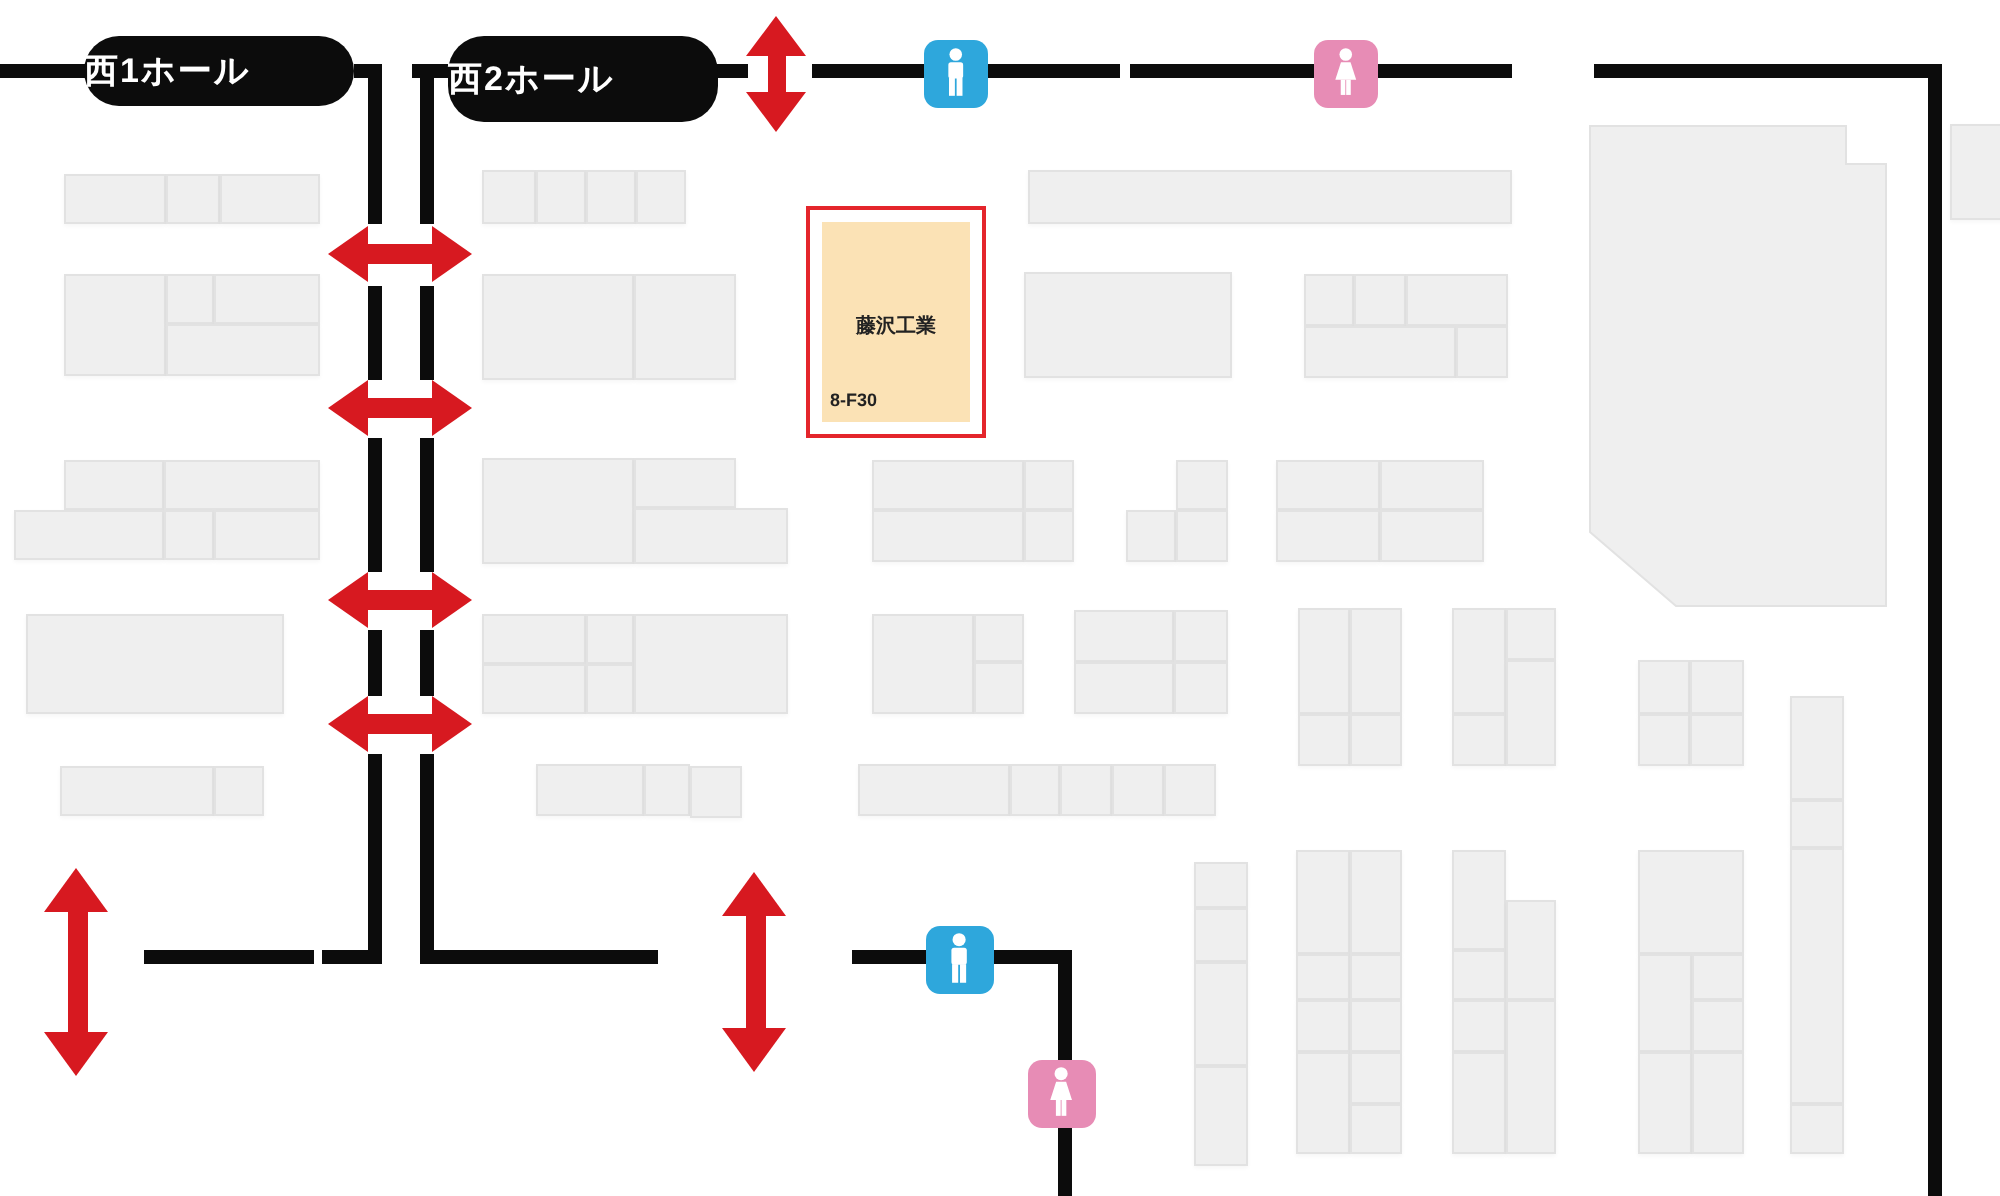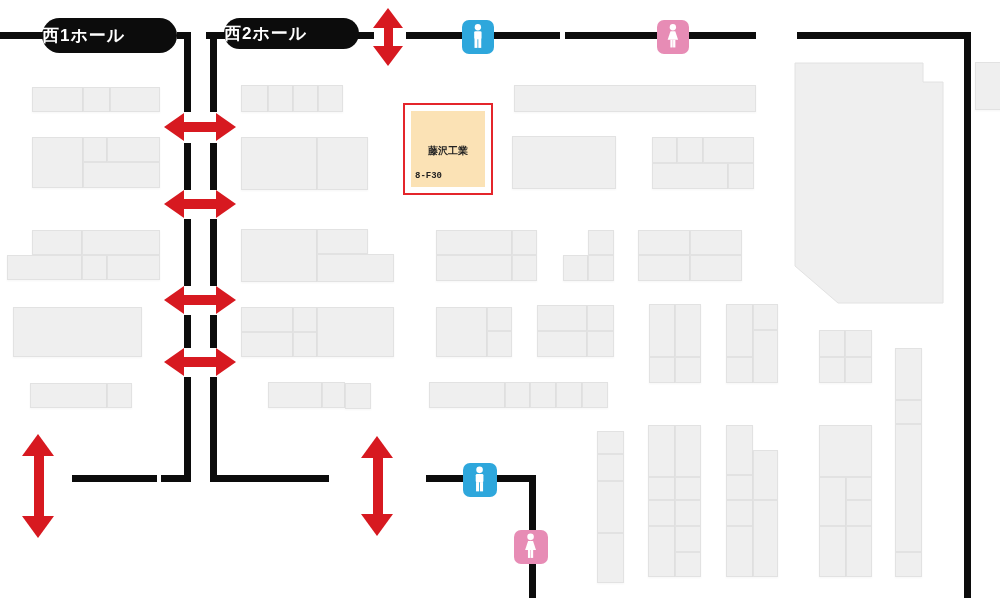--- a/index.html
+++ b/index.html
@@ -247,24 +247,24 @@
           <polygon points="7.8,7 12.2,7 14.8,15 5.2,15"></polygon>
           <rect x="7.7" y="15" width="2.1" height="7"></rect>
           <rect x="10.2" y="15" width="2.1" height="7"></rect>
         </svg>
       </div>
     </div>
   <div id="halls-layer">
       <div class="hall-pill" style="left: 42px; top: 18px; width: 135px; height: 35px;">
         <span>西1ホール</span>
       </div>
-      <div class="hall-pill" style="left: 224px; top: 18px; width: 135px; height: 31px;">
+      <div class="hall-pill" style="left: 224px; top: 18px; width: 135px; height: 43px;">
         <span>西2ホール</span>
       </div>
     </div>
 
-  <div id="highlight-booth" style="left: 403px; top: 103px; width: 90px; height: 92px; font-family: Liberation Mono, monospace;">
+  <div id="highlight-booth" style="left: 403px; top: 103px; width: 90px; height: 116px;">
     <div class="hl-inner">
       <div class="hl-name">藤沢工業</div>
       <div class="hl-no">8-F30</div>
     </div>
   </div>
 </div>
 
 </body></html>

